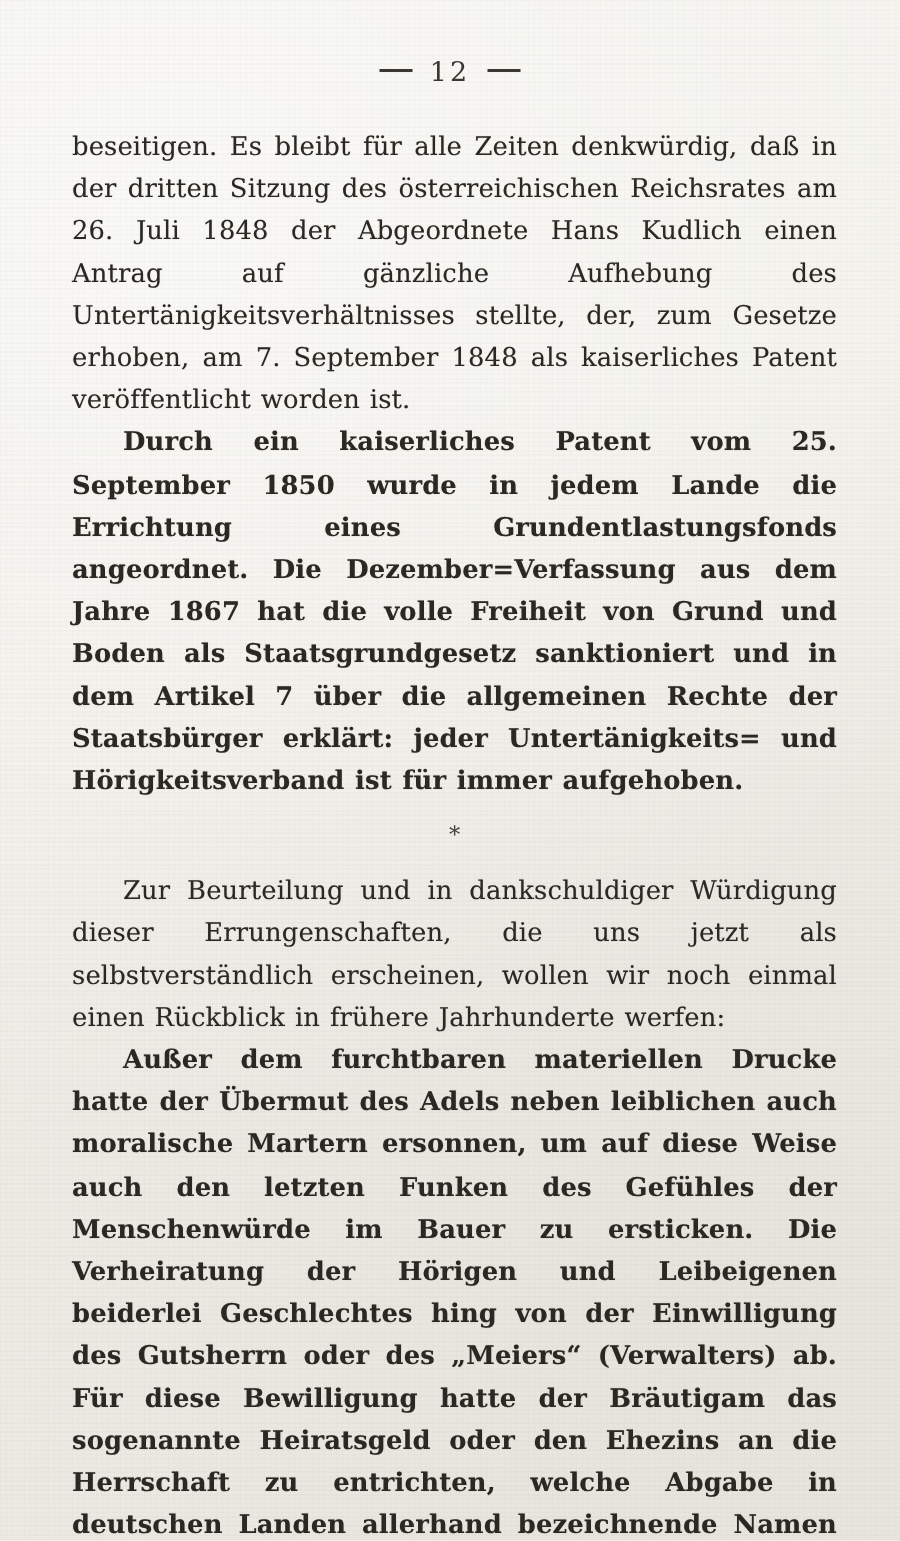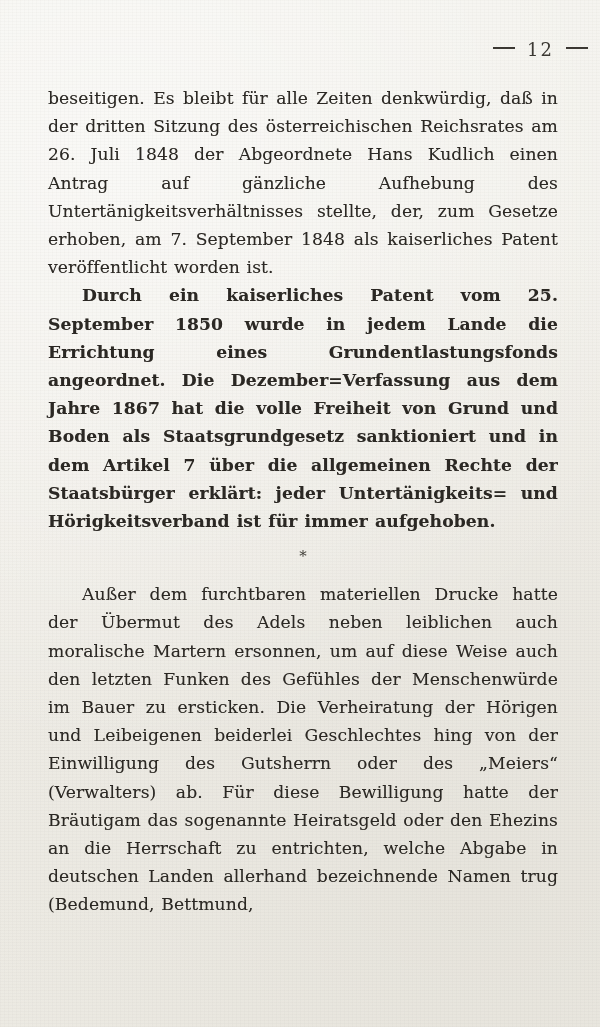--- a/index.html
+++ b/index.html
@@ -35,21 +35,21 @@
       repeating-linear-gradient(0deg, rgba(120,115,105,0.035) 0px, rgba(120,115,105,0.035) 1px, rgba(0,0,0,0) 1px, rgba(0,0,0,0) 3px),
       repeating-linear-gradient(90deg, rgba(120,115,105,0.03) 0px, rgba(120,115,105,0.03) 1px, rgba(0,0,0,0) 1px, rgba(0,0,0,0) 4px);
     opacity: 0.8;
   }
 
   .page-header {
     position: absolute;
     top: 38px;
     left: 0;
     width: 600px;
-    text-align: right;
+    text-align: center;
     font-size: 17px;
     letter-spacing: 2px;
     color: #3a3732;
   }
   .page-header .rule {
     display: inline-block;
     vertical-align: middle;
     width: 22px;
     height: 2px;
     background: #3a3732;
@@ -103,16 +103,17 @@
   <div class="page-header">
     <span class="rule"></span><span class="folio">12</span><span class="rule"></span>
   </div>
 
   <div class="body-text">
     <p class="para">beseitigen. Es bleibt für alle Zeiten denkwürdig, daß in der dritten Sitzung des österreichischen Reichsrates am 26. Juli 1848 der Abgeordnete Hans Kudlich einen Antrag auf gänzliche Aufhebung des Untertänigkeitsverhältnisses stellte, der, zum Gesetze erhoben, am 7. September 1848 als kaiserliches Patent veröffentlicht worden ist.</p>
     <p class="para indent">Durch ein kaiserliches Patent vom 25. September 1850 wurde in jedem Lande die Errichtung eines Grundentlastungsfonds angeordnet. Die Dezember=Verfassung aus dem Jahre 1867 hat die volle Freiheit von Grund und Boden als Staatsgrundgesetz sanktioniert und in dem Artikel 7 über die allgemeinen Rechte der Staatsbürger erklärt: jeder Untertänigkeits= und Hörigkeitsverband ist für immer aufgehoben.</p>
 
     <div class="asterisk-sep">*</div>
 
+    <p class="para indent">Zur Beurteilung und in dankschuldiger Würdigung dieser Errungenschaften, die uns jetzt als selbstverständlich erscheinen, wollen wir noch einmal einen Rückblick in frühere Jahrhunderte werfen:</p>
     <p class="para indent">Außer dem furchtbaren materiellen Drucke hatte der Übermut des Adels neben leiblichen auch moralische Martern ersonnen, um auf diese Weise auch den letzten Funken des Gefühles der Menschenwürde im Bauer zu ersticken. Die Verheiratung der Hörigen und Leibeigenen beiderlei Geschlechtes hing von der Einwilligung des Gutsherrn oder des „Meiers“ (Verwalters) ab. Für diese Bewilligung hatte der Bräutigam das sogenannte Heiratsgeld oder den Ehezins an die Herrschaft zu entrichten, welche Abgabe in deutschen Landen allerhand bezeichnende Namen trug (Bedemund, Bettmund,</p>
   </div>
 
 </div>
 
 </body></html>

